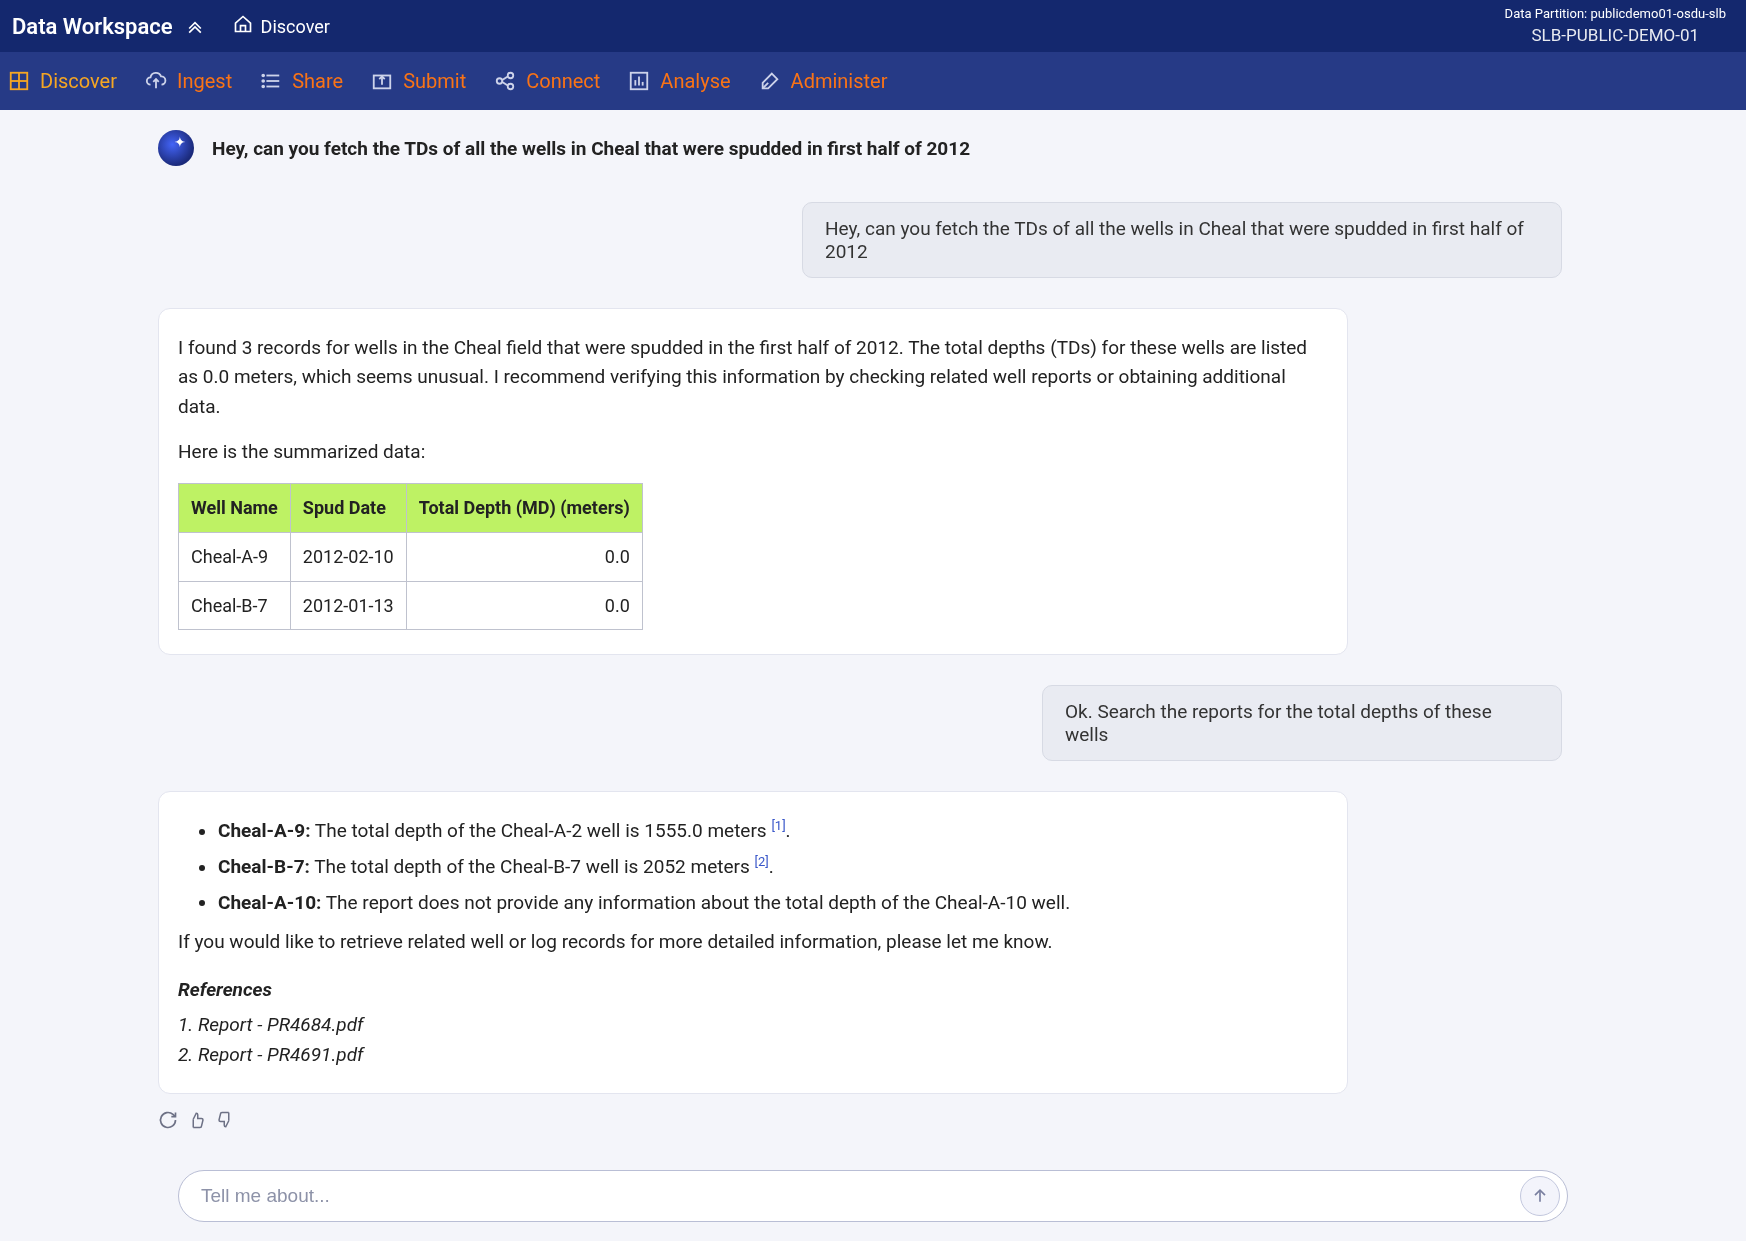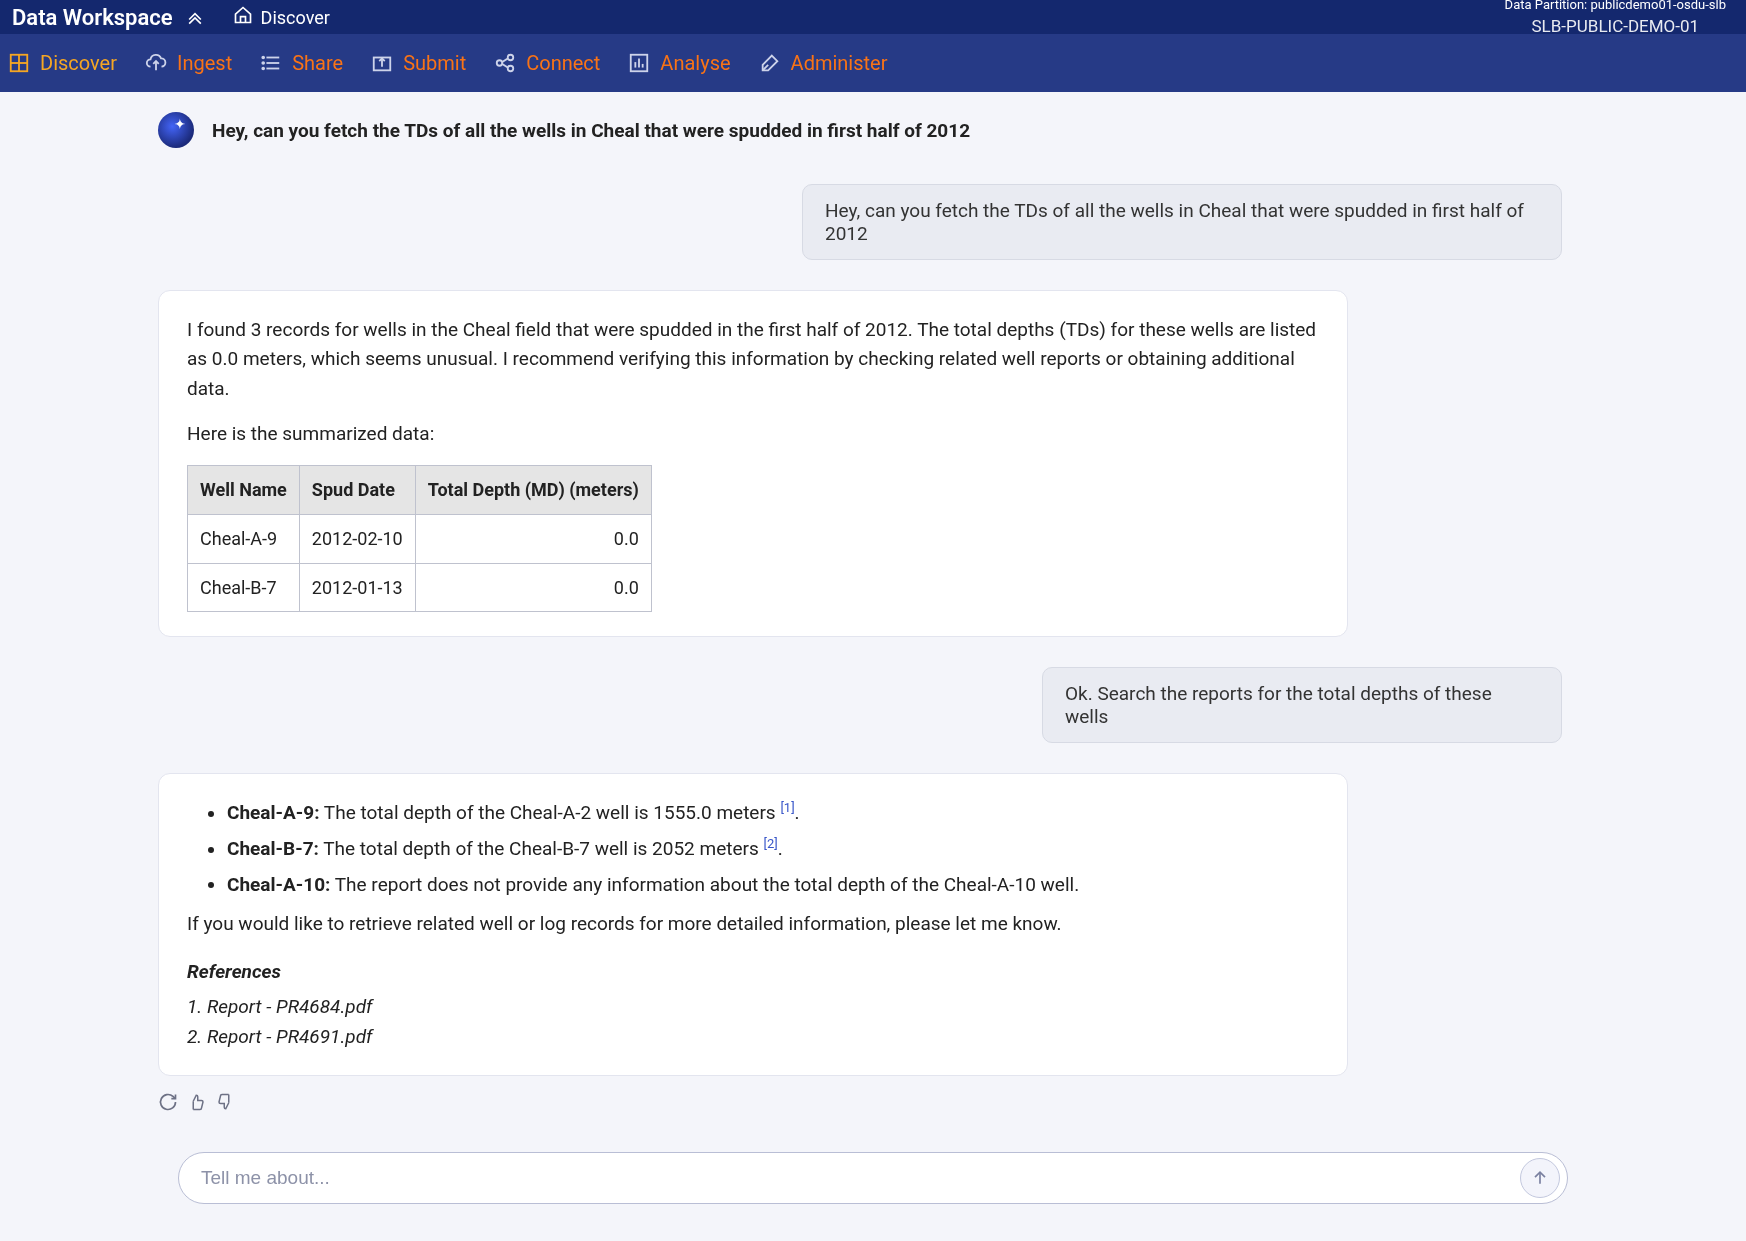--- a/index.html
+++ b/index.html
@@ -12,21 +12,21 @@
       overflow: hidden;
     }
 
     
     .header-top {
       background: #14286e;
       color: #fff;
       display: flex;
       align-items: center;
       padding: 0 12px;
-      height: 34px;
+      height: 52px;
       position: relative;
     }
     .brand {
       font-size: 22px;
       font-weight: 600;
       display: flex;
       align-items: center;
       gap: 12px;
     }
     .chevron-up {
@@ -121,21 +121,21 @@
       margin-left: auto;
       margin-right: 26px;
       margin-bottom: 30px;
     }
 
     
     .assistant-card {
       background: #fff;
       border: 1px solid #e3e5ef;
       border-radius: 12px;
-      padding: 24px 28px;
+      padding: 24px 19px;
       width: 1190px;
       margin-bottom: 30px;
       font-size: 19px;
       line-height: 1.55;
       color: #222;
     }
     .assistant-card p { margin-bottom: 16px; }
     .assistant-card ul { margin: 0 0 10px 40px; }
     .assistant-card li { margin-bottom: 6px; }
     .assistant-card li .label { font-weight: 700; }
@@ -147,21 +147,21 @@
     .data-table {
       border-collapse: collapse;
       margin-top: 4px;
     }
     .data-table th, .data-table td {
       border: 1px solid #bfc2ce;
       padding: 10px 12px;
       font-size: 18px;
       text-align: left;
     }
-    .data-table th { font-weight: 700; background: #e5e5e5; }
+    .data-table th { font-weight: 700; background: #bef264; }
     .data-table td.num { text-align: right; }
 
     
     .feedback-row {
       display: flex;
       align-items: center;
       gap: 10px;
       margin-top: -14px;
       margin-bottom: 40px;
       color: #6d7185;

